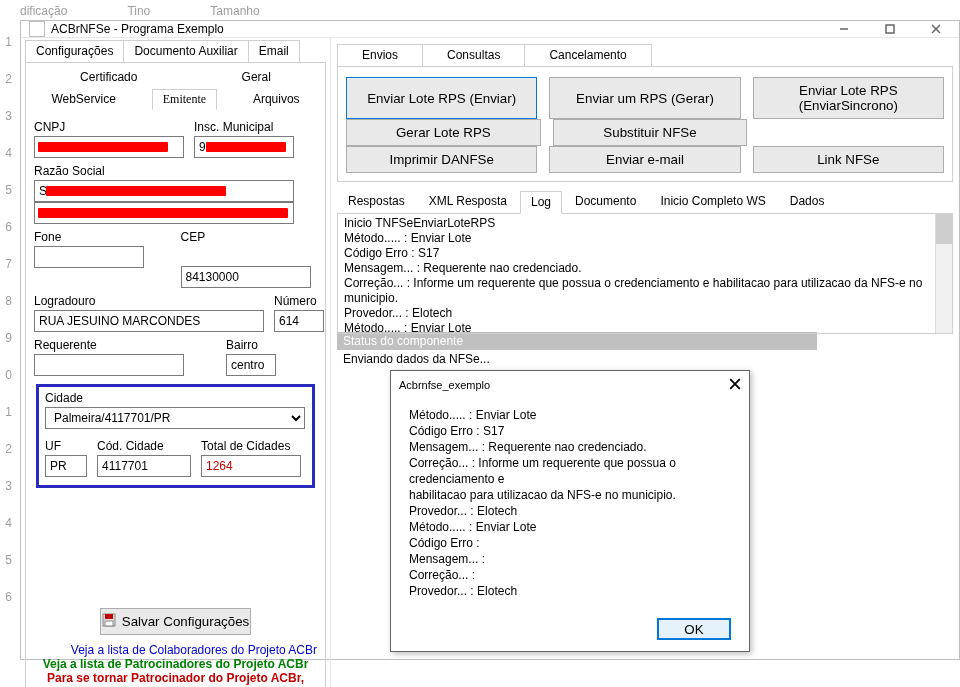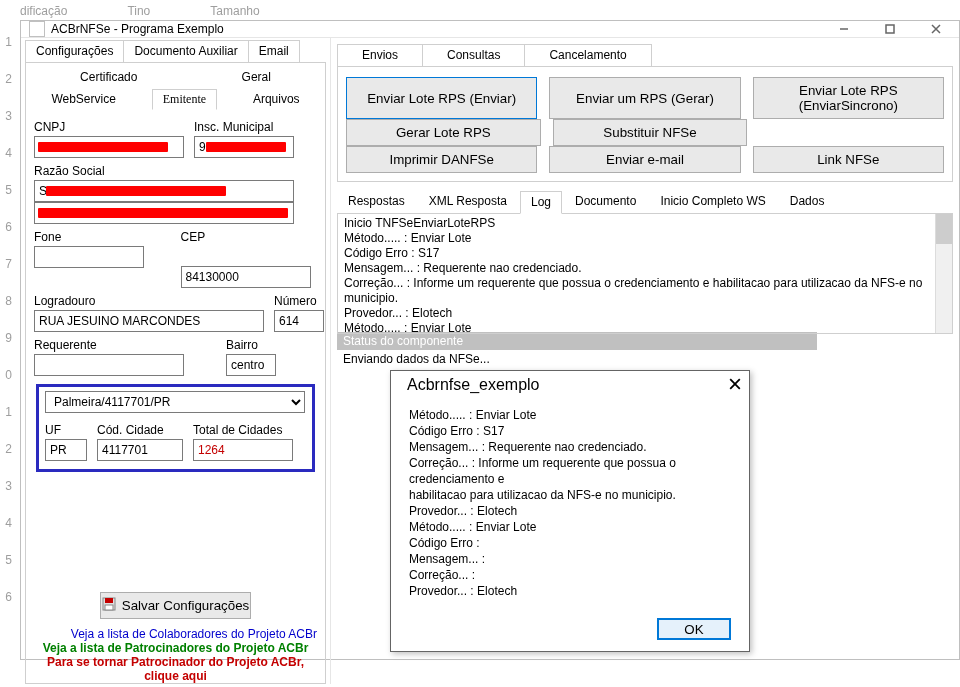--- a/index.html
+++ b/index.html
@@ -40,21 +40,21 @@
     font: inherit;
     padding:2px 4px;
     border:1px solid #7a7a7a;
     background:#fff;
     height:22px;
   }
   .redacted { background:#ff0000; height:10px; margin:6px 2px; border-radius:1px; }
 
   .cidade-group { border:3px solid #2a2abf; margin:8px 2px 0; padding:4px 6px 8px; position:relative; }
   .uf-input { width:42px; font-weight:bold; }
-  .cod-input { width:86px; font-weight:bold; }
+  .cod-input { width:94px; font-weight:bold; }
   .tot-input { width:100px; font-weight:bold; color:#c40000; }
 
   .savebtn-area { margin-top:120px; text-align:center; }
   .savebtn { display:inline-flex; align-items:center; gap:6px; padding:4px 1px; border:1px solid #adadad; background:#e9e9e9; }
   .link-colab { color:#0000cc; font-weight:normal; text-align:right; margin-top:8px; }
   .link-patroc { color:#008000; font-weight:bold; text-align:center; }
   .link-sej { color:#c40000; font-weight:bold; text-align:center; }
 
   
   .rightpanel { flex:1; padding:4px 6px 0 6px; position:relative; }
@@ -72,21 +72,21 @@
   .logbox { border:1px solid #cfcfcf; border-top:none; height:120px; padding:2px 6px; font-size:12px; line-height:15px; white-space:pre-wrap; overflow:hidden; position:relative;}
   .logbox .scroll { position:absolute; right:0; top:0; bottom:0; width:17px; background:#f0f0f0; border-left:1px solid #dcdcdc;}
   .logbox .scroll .thumb { position:absolute; top:0; width:100%; height:30px; background:#cdcdcd;}
 
   .statusbar { margin-top:-2px; background:#c0c0c0; color:#fff; padding:2px 6px; width:480px; }
   .statusline { padding:2px 6px; }
 
   
   .modal { position:absolute; left:390px; top:370px; width:360px; height:282px; border:1px solid #646464; background:#fff; box-shadow:2px 2px 6px rgba(0,0,0,.25); display:flex; flex-direction:column; }
   .modal .mtitle { display:flex; align-items:center; height:28px; padding:0 8px; }
-  .modal .mtitle .t { flex:1; font-size:16px;margin-left:8px; }
+  .modal .mtitle .t { flex:1; font-size:11px; }
   .modal .mtitle .x { font-size:14px; }
   .modal .mbody { flex:1; padding:8px 18px; font-size:12px; line-height:16px; white-space:pre-wrap; overflow:hidden;}
   .modal .mfoot { height:44px; display:flex; align-items:center; justify-content:flex-end; padding-right:18px;}
   .okbtn { width:74px; height:22px; border:2px solid #0078d7; background:#e5f1fb; text-align:center; line-height:18px; }
 
   svg.ico { width:10px; height:10px; stroke:#666; fill:none; stroke-width:1.5; }
 </style>
 </head>
 <body>
 
@@ -210,20 +210,21 @@
               <span class="lbl">Requerente</span>
               <input type="text" style="width: 150px;" value="">
             </div>
             <div class="col" style="flex:1">
               <span class="lbl">Bairro</span>
               <input type="text" style="width: 50px;" value="centro">
             </div>
           </div>
 
           <div class="cidade-group">
+            <span class="lbl" style="margin-top:0">Cidade</span>
             <div style="position:relative">
               <select style="width:260px">
                 <option>Palmeira/4117701/PR</option>
               </select>
             </div>
             <div class="row" style="margin-top:4px">
               <div class="col">
                 <span class="lbl">UF</span>
                 <input type="text" class="uf-input" value="PR" style="">
               </div>

